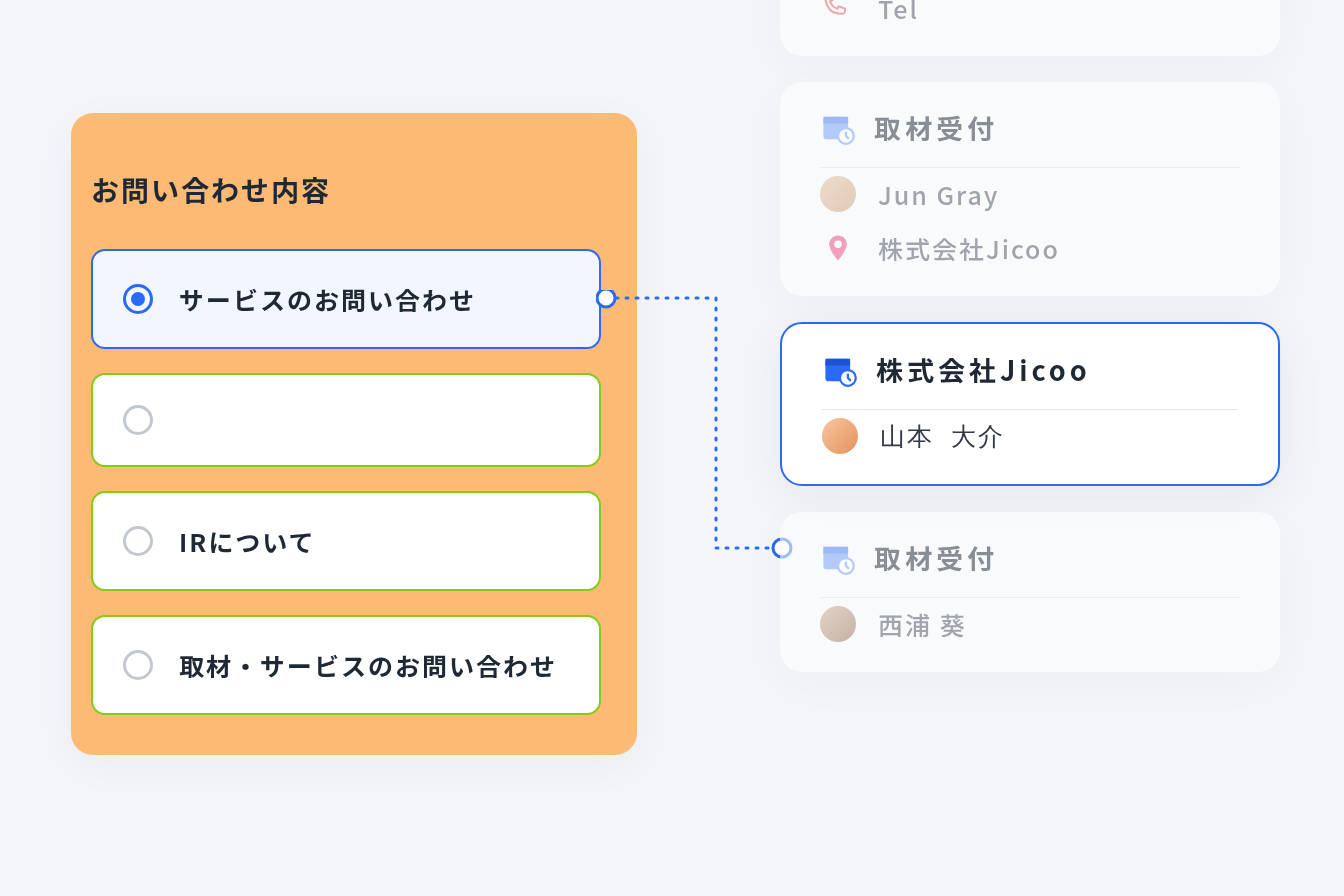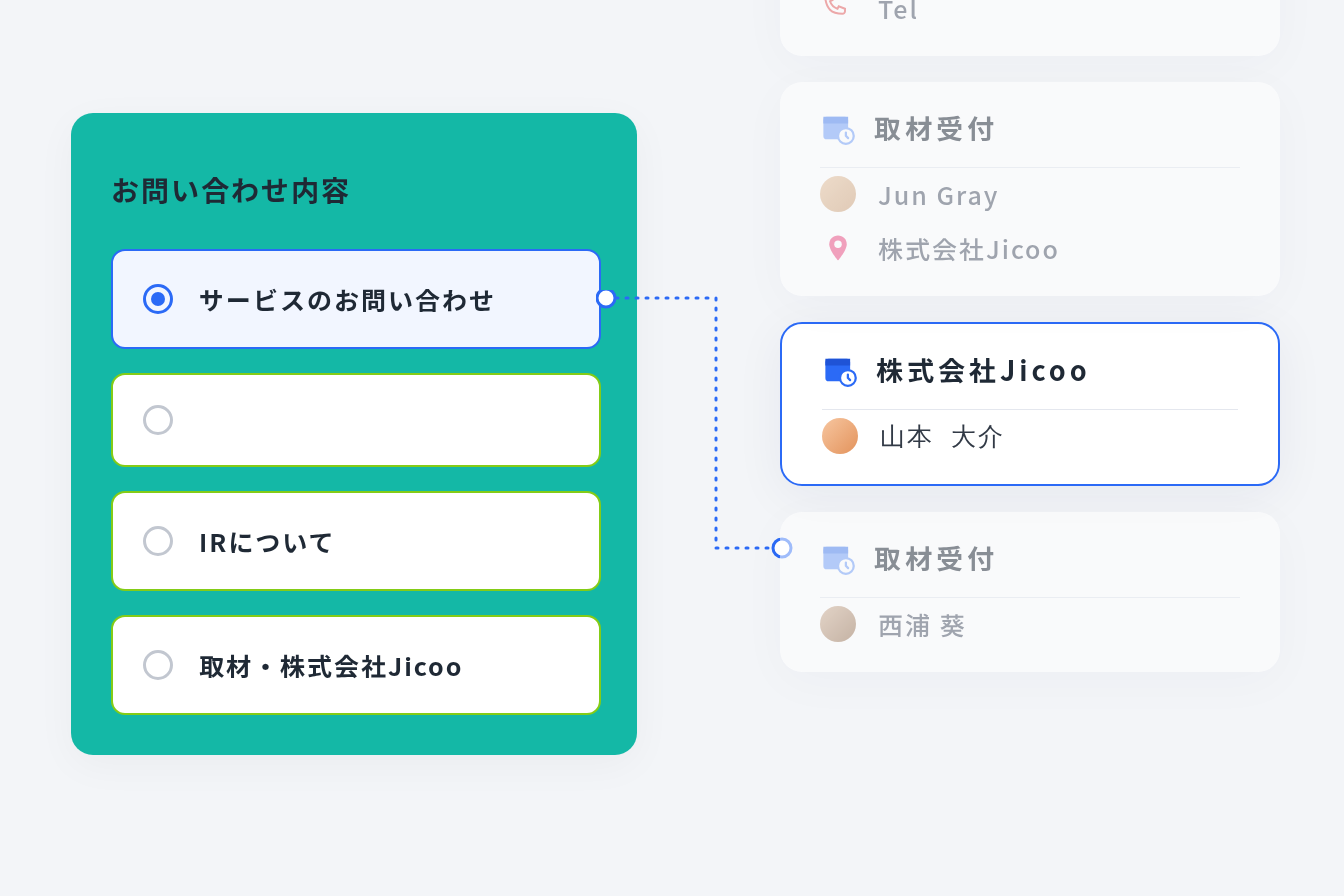--- a/index.html
+++ b/index.html
@@ -11,23 +11,23 @@
     position: relative;
     overflow: hidden;
   }
 
   
   .inquiry-card {
     position: absolute;
     left: 71px;
     top: 113px;
     width: 566px;
-    background: #14b8a6;
+    background: #fdba74;
     border-radius: 22px;
-    padding: 56px 36px 40px 40px;
+    padding: 56px 36px 40px 20px;
     box-shadow: 0 10px 40px rgba(0,0,0,0.04);
   }
   .inquiry-title {
     font-size: 28px;
     font-weight: 700;
     color: #1f2935;
     letter-spacing: 2px;
     margin-bottom: 40px;
   }
   .radio-option {
@@ -175,21 +175,21 @@
     <span class="radio-circle"></span>
   </div>
 
   <div class="radio-option">
     <span class="radio-circle"></span>
     <span class="radio-label">IRについて</span>
   </div>
 
   <div class="radio-option" style="margin-bottom:0">
     <span class="radio-circle"></span>
-    <span class="radio-label">取材・株式会社Jicoo</span>
+    <span class="radio-label">取材・サービスのお問い合わせ</span>
   </div>
 </div>
 
 <svg class="connector" width="200" height="280">
   <path d="M10 8 L120 8 L120 258 L190 258" stroke="#2b6af6" stroke-width="3" stroke-dasharray="2 8" stroke-linecap="round" fill="none"></path>
   <circle cx="10" cy="8" r="9" fill="#fff" stroke="#2b6af6" stroke-width="3"></circle>
   <circle cx="186" cy="258" r="9" fill="#fff" stroke="#2b6af6" stroke-width="3"></circle>
 </svg>
 
 <div class="right-col">

